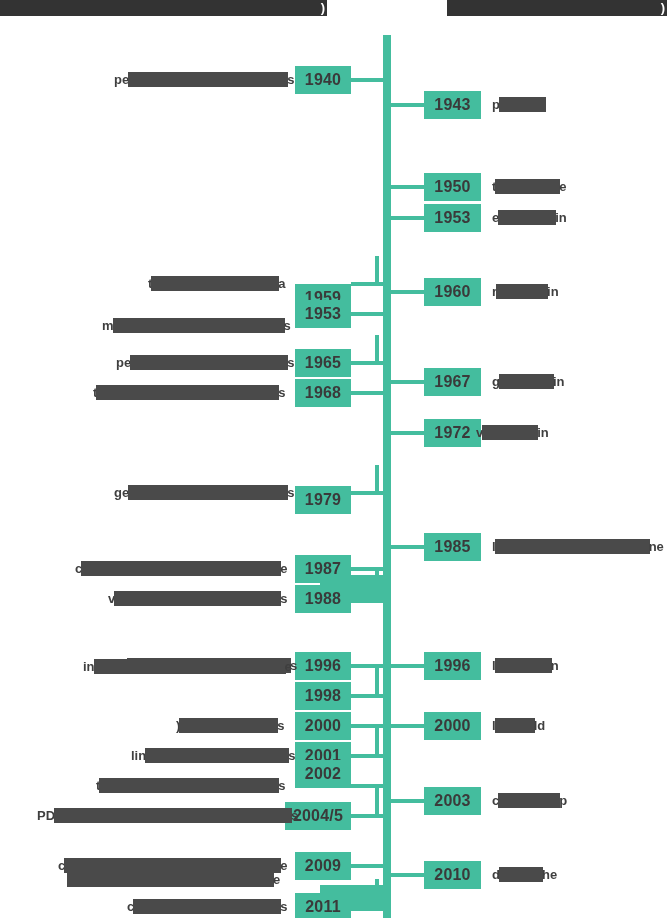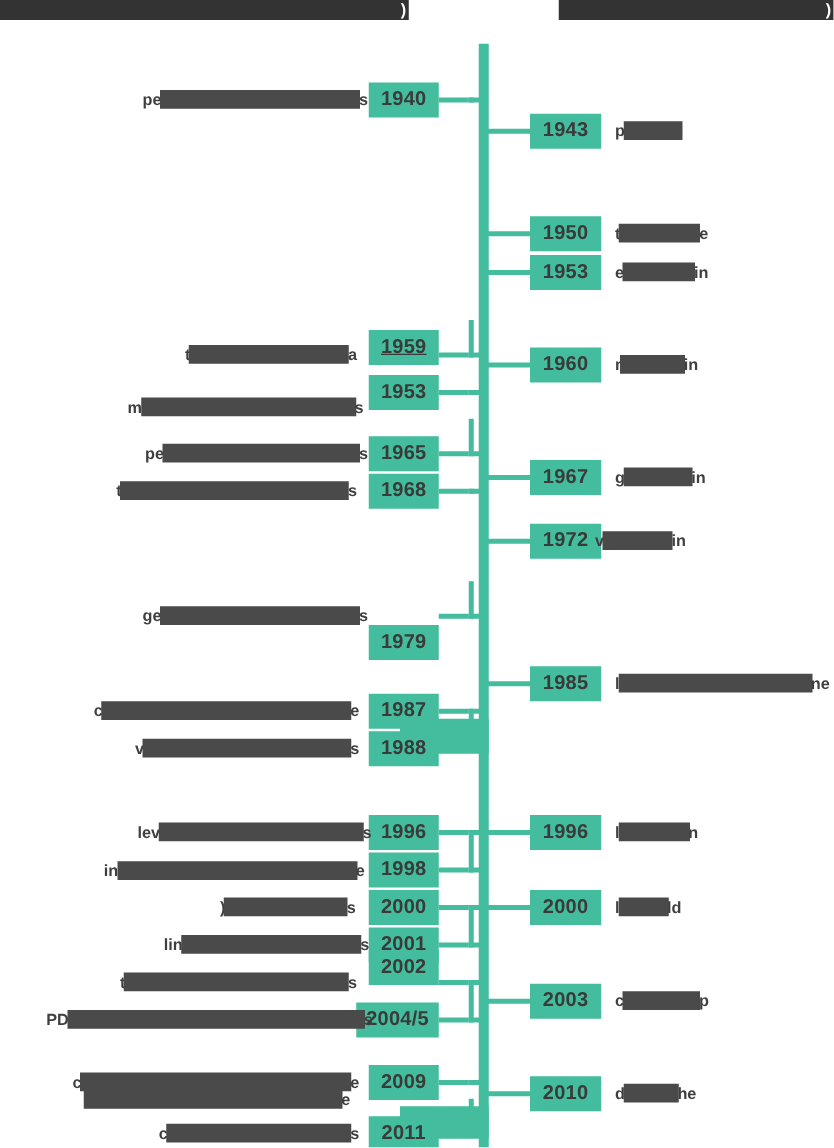--- a/index.html
+++ b/index.html
@@ -109,41 +109,41 @@
   </div>
 
   <div id="spine"></div>
 
   <div id="rows">
       <div class="chip left" style="top: 66px; z-index: 5;">1940</div>
       <div class="conn" style="left: 351px; top: 78px; width: 24px;"></div>
       <div class="conn-v" style="left: 375px; top: 78px; height: 4px;"></div>
       <div class="conn" style="left: 375px; top: 78px; width: 12px;"></div>
       <div class="label left" style="left: 114px; top: 72px; z-index: 6;"><span class="frag">pe</span><span class="red" style="width: 160px;"></span><span class="frag">s</span></div>
-      <div class="chip left" style="top: 264px; z-index: 5; text-decoration: underline;">1959</div>
+      <div class="chip left" style="top: 284px; z-index: 5; text-decoration: underline;">1959</div>
       <div class="conn" style="left: 351px; top: 282px; width: 24px;"></div>
       <div class="conn-v" style="left: 375px; top: 256px; height: 30px;"></div>
       <div class="conn" style="left: 375px; top: 282px; width: 12px;"></div>
       <div class="label left" style="left: 148px; top: 276px; z-index: 6;"><span class="frag">t</span><span class="red" style="width: 128px;"></span><span class="frag">a</span></div>
       <div class="chip left" style="top: 300px; z-index: 5;">1953</div>
       <div class="conn" style="left: 351px; top: 312px; width: 24px;"></div>
       <div class="conn-v" style="left: 375px; top: 312px; height: 4px;"></div>
       <div class="conn" style="left: 375px; top: 312px; width: 12px;"></div>
       <div class="label left" style="left: 102px; top: 318px; z-index: 6;"><span class="frag">m</span><span class="red" style="width: 172px;"></span><span class="frag">s</span></div>
       <div class="chip left" style="top: 349px; z-index: 5;">1965</div>
       <div class="conn" style="left: 351px; top: 361px; width: 24px;"></div>
       <div class="conn-v" style="left: 375px; top: 335px; height: 30px;"></div>
       <div class="conn" style="left: 375px; top: 361px; width: 12px;"></div>
       <div class="label left" style="left: 116px; top: 355px; z-index: 6;"><span class="frag">pe</span><span class="red" style="width: 158px;"></span><span class="frag">s</span></div>
       <div class="chip left" style="top: 379px; z-index: 5;">1968</div>
       <div class="conn" style="left: 351px; top: 391px; width: 24px;"></div>
       <div class="conn-v" style="left: 375px; top: 391px; height: 4px;"></div>
       <div class="conn" style="left: 375px; top: 391px; width: 12px;"></div>
       <div class="label left" style="left: 93px; top: 385px; z-index: 6;"><span class="frag">t</span><span class="red" style="width: 183px;"></span><span class="frag">s</span></div>
-      <div class="chip left" style="top: 500px; z-index: 5;">1979</div>
+      <div class="chip left" style="top: 486px; z-index: 5;">1979</div>
       <div class="conn" style="left: 351px; top: 491px; width: 24px;"></div>
       <div class="conn-v" style="left: 375px; top: 465px; height: 30px;"></div>
       <div class="conn" style="left: 375px; top: 491px; width: 12px;"></div>
       <div class="label left" style="left: 114px; top: 485px; z-index: 6;"><span class="frag">ge</span><span class="red" style="width: 160px;"></span><span class="frag">s</span></div>
       <div class="chip left" style="top: 555px; z-index: 5;">1987</div>
       <div class="conn" style="left: 351px; top: 567px; width: 24px;"></div>
       <div class="conn-v" style="left: 375px; top: 567px; height: 4px;"></div>
       <div class="conn" style="left: 375px; top: 567px; width: 12px;"></div>
       <div class="label left" style="left: 75px; top: 561px; z-index: 6;"><span class="frag">c</span><span class="red" style="width: 200px;"></span><span class="frag">e</span></div>
       <div class="chip left" style="top: 585px; z-index: 5;">1988</div>
@@ -153,21 +153,21 @@
       <div class="label left" style="left: 108px; top: 591px; z-index: 6;"><span class="frag">v</span><span class="red" style="width: 167px;"></span><span class="frag">s</span></div>
       <div class="chip left" style="top: 652px; z-index: 5;">1996</div>
       <div class="conn" style="left: 351px; top: 664px; width: 24px;"></div>
       <div class="conn-v" style="left: 375px; top: 664px; height: 4px;"></div>
       <div class="conn" style="left: 375px; top: 664px; width: 12px;"></div>
       <div class="label left" style="left: 110px; top: 658px; z-index: 6;"><span class="frag">lev</span><span class="red" style="width: 164px;"></span><span class="frag">s</span></div>
       <div class="chip left" style="top: 682px; z-index: 5;">1998</div>
       <div class="conn" style="left: 351px; top: 694px; width: 24px;"></div>
       <div class="conn-v" style="left: 375px; top: 668px; height: 30px;"></div>
       <div class="conn" style="left: 375px; top: 694px; width: 12px;"></div>
-      <div class="label left" style="left: 83px; top: 689px; z-index: 6; text-align: center;"><span class="frag">in</span><span class="red" style="width: 192px;"></span><span class="frag">e</span></div>
+      <div class="label left" style="left: 83px; top: 659px; z-index: 6; text-align: center;"><span class="frag">in</span><span class="red" style="width: 192px;"></span><span class="frag">e</span></div>
       <div class="chip left" style="top: 712px; z-index: 5;">2000</div>
       <div class="conn" style="left: 351px; top: 724px; width: 24px;"></div>
       <div class="conn-v" style="left: 375px; top: 724px; height: 4px;"></div>
       <div class="conn" style="left: 375px; top: 724px; width: 12px;"></div>
       <div class="label left" style="left: 176px; top: 718px; z-index: 6;"><span class="frag">)</span><span class="red" style="width: 99px;"></span><span class="frag">s</span></div>
       <div class="chip left" style="top: 742px; z-index: 5;">2001</div>
       <div class="conn" style="left: 351px; top: 754px; width: 24px;"></div>
       <div class="conn-v" style="left: 375px; top: 728px; height: 30px;"></div>
       <div class="conn" style="left: 375px; top: 754px; width: 12px;"></div>
       <div class="label left" style="left: 131px; top: 748px; z-index: 6;"><span class="frag">lin</span><span class="red" style="width: 144px;"></span><span class="frag">s</span></div>

